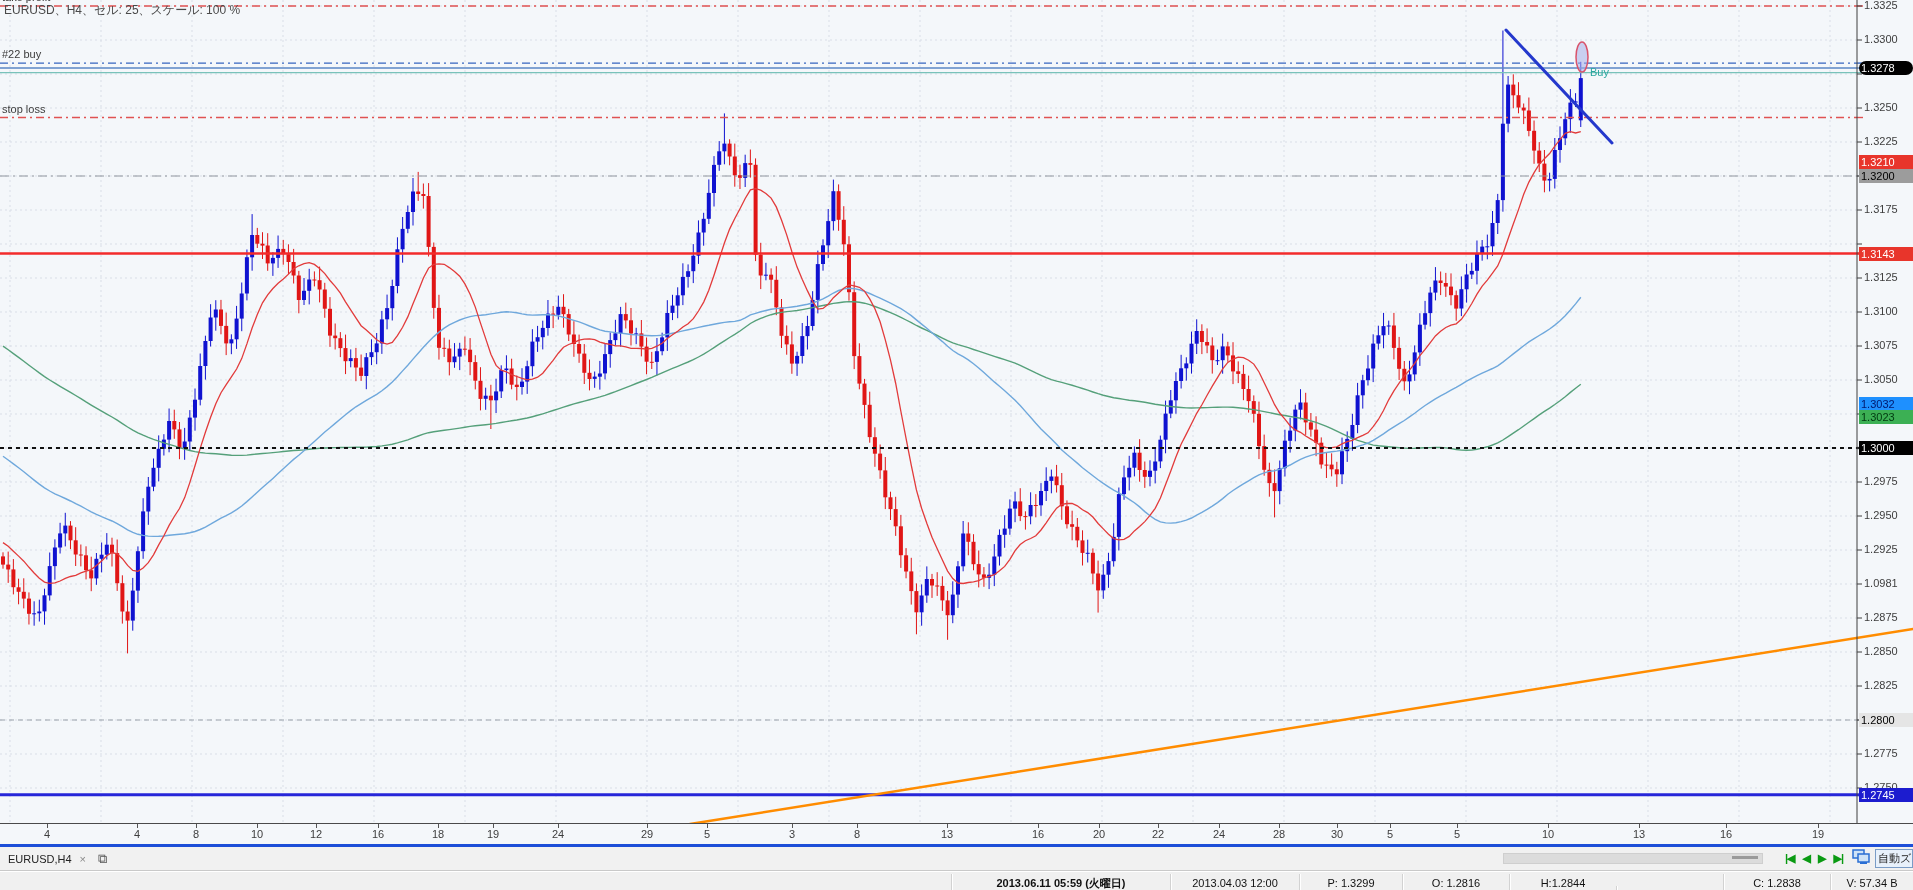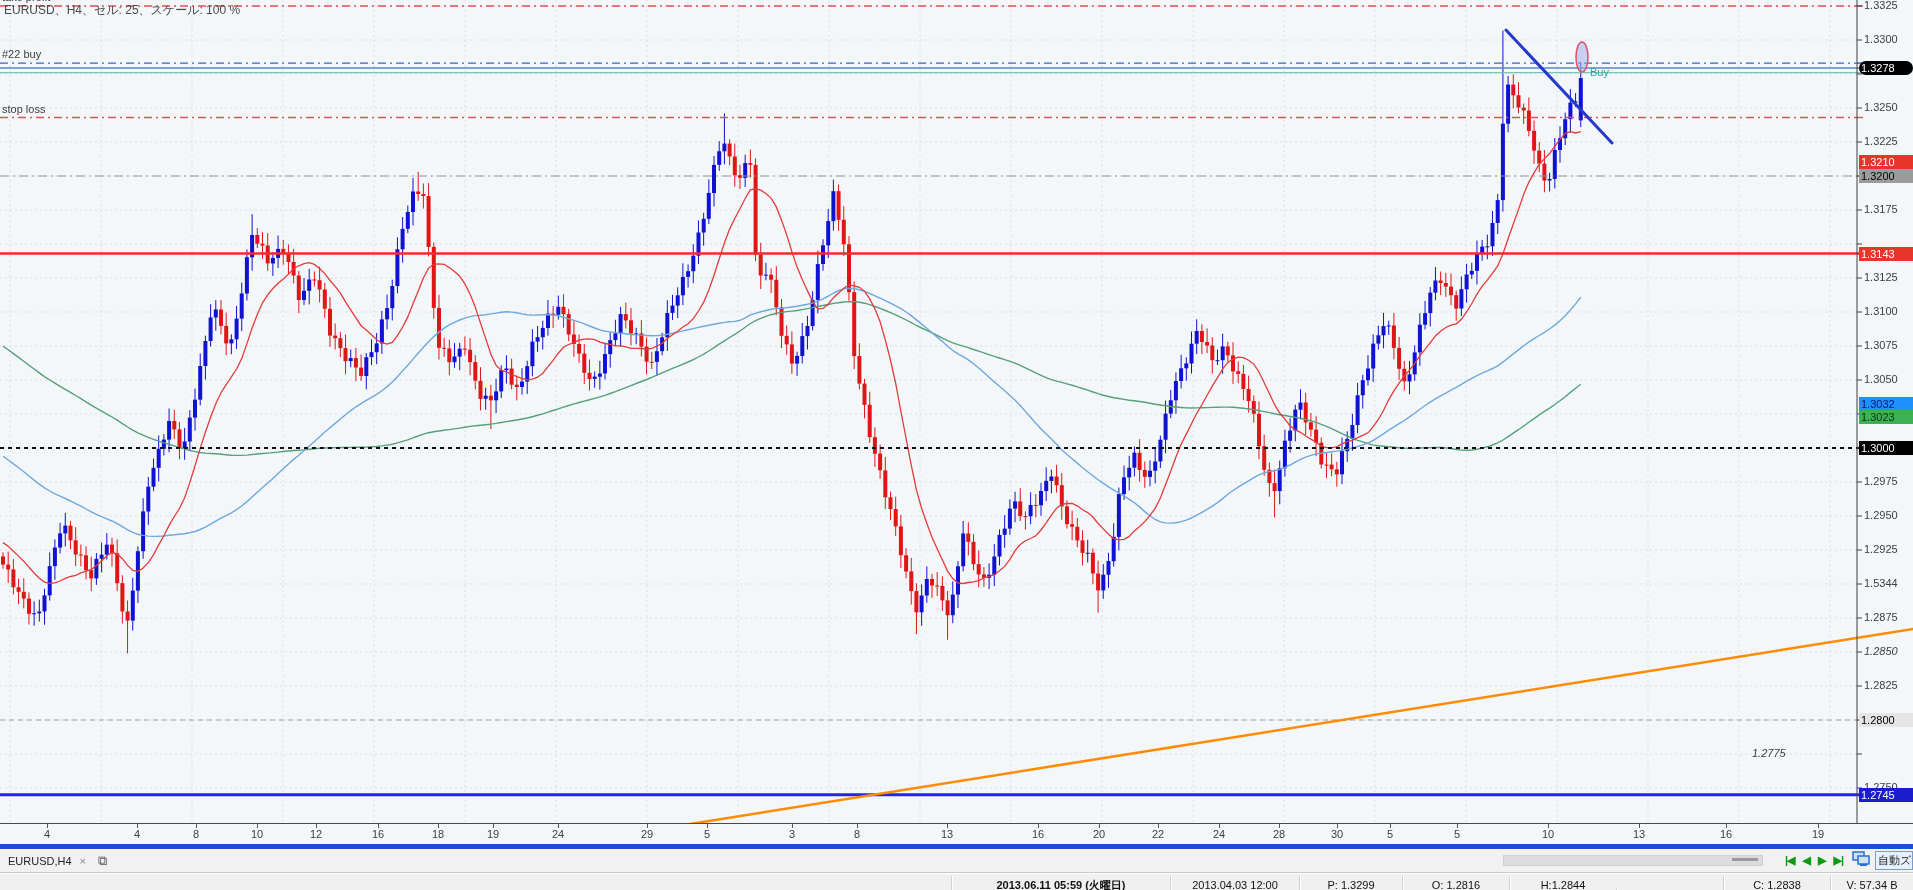--- a/index.html
+++ b/index.html
@@ -11,21 +11,21 @@
   .ol-label{position:absolute;left:2px;font-size:11px;color:#3c3c3c;z-index:6;}
   .buy-label{position:absolute;font-size:11px;color:#2aa79f;z-index:7;}
   .yaxis-label{position:absolute;font-size:11px;color:#3d3d3d;z-index:5;}
   .yaxis-box{position:absolute;left:1859px;width:52px;height:14px;line-height:14px;
              font-size:11px;padding-left:2px;z-index:6;}
   .time-axis{position:relative;width:1913px;height:20px;background:#f4f7fa;
              border-top:1px solid #4a4a4a;}
   .time-axis .tick{position:absolute;top:0;width:1px;height:4px;background:#555;}
   .time-axis .dlabel{position:absolute;top:4px;font-size:11px;color:#3d3d3d;transform:translateX(-50%);}
   .tab-bar{position:relative;width:1913px;height:23px;background:#f1f1f1;
-           border-top:5px solid #1d4ed8;display:flex;align-items:center;}
+           border-top:3px solid #1d4ed8;display:flex;align-items:center;}
   .tab-label{font-size:11px;color:#222;margin-left:8px;}
   .tab-close{font-size:11px;color:#8a8a8a;margin-left:8px;cursor:default;}
   .win-icon{font-size:13px;color:#555;margin-left:12px;}
   .tab-right{position:absolute;right:0;top:0;height:23px;display:flex;align-items:center;}
   .hscroll{width:258px;height:9px;background:#dcdcdc;border:1px solid #cfcfcf;position:relative;margin-right:18px;}
   .hscroll .handle{position:absolute;right:4px;top:2px;width:26px;height:3px;background:#9a9a9a;}
   .navbtn{color:#0a9a12;font-weight:bold;font-size:11px;margin:0 4px;letter-spacing:-1px;}
   .pc-icon{margin:0 5px;}
   .autozoom{width:34px;overflow:hidden;white-space:nowrap;border:1px solid #7a9cc6;background:#e8f1fb;
             font-size:11px;color:#222;height:17px;line-height:17px;padding-left:2px;}
@@ -762,25 +762,25 @@
       <div class="yaxis-label" style="left:1864px;top:135px;">1.3225</div>
       <div class="yaxis-label" style="left:1864px;top:203px;">1.3175</div>
       <div class="yaxis-label" style="left:1864px;top:247px;">1.3150</div>
       <div class="yaxis-label" style="left:1864px;top:271px;">1.3125</div>
       <div class="yaxis-label" style="left:1864px;top:305px;text-align:center;">1.3100</div>
       <div class="yaxis-label" style="left:1864px;top:339px;">1.3075</div>
       <div class="yaxis-label" style="left:1864px;top:373px;">1.3050</div>
       <div class="yaxis-label" style="left:1864px;top:475px;">1.2975</div>
       <div class="yaxis-label" style="left:1864px;top:509px;">1.2950</div>
       <div class="yaxis-label" style="left:1864px;top:543px;">1.2925</div>
-      <div class="yaxis-label" style="left:1864px;top:577px;">1.5344</div>
+      <div class="yaxis-label" style="left:1864px;top:577px;">1.0981</div>
       <div class="yaxis-label" style="left:1864px;top:611px;">1.2875</div>
-      <div class="yaxis-label" style="left:1864px;top:645px;font-style:italic;">1.2850</div>
+      <div class="yaxis-label" style="left:1864px;top:645px;">1.2850</div>
       <div class="yaxis-label" style="left:1864px;top:679px;">1.2825</div>
-      <div class="yaxis-label" style="left:1752px;top:747px;font-style:italic;">1.2775</div>
+      <div class="yaxis-label" style="left:1864px;top:747px;">1.2775</div>
       <div class="yaxis-label" style="left:1864px;top:781px;">1.2750</div>
       <div class="yaxis-box" style="top:61px;background:#000000;color:#ffffff;border-radius:7px;">1.3278</div>
       <div class="yaxis-box" style="top:155px;background:#e8352b;color:#ffffff;">1.3210</div>
       <div class="yaxis-box" style="top:169px;background:#9c9c9c;color:#000000;">1.3200</div>
       <div class="yaxis-box" style="top:247px;background:#e8352b;color:#ffffff;">1.3143</div>
       <div class="yaxis-box" style="top:397px;background:#1e90ff;color:#00186e;">1.3032</div>
       <div class="yaxis-box" style="top:410px;background:#3cb054;color:#003a10;">1.3023</div>
       <div class="yaxis-box" style="top:441px;background:#000000;color:#ffffff;">1.3000</div>
       <div class="yaxis-box" style="top:713px;background:#e5e5e5;color:#000000;">1.2800</div>
       <div class="yaxis-box" style="top:788px;background:#1c1ccf;color:#ffffff;">1.2745</div>

